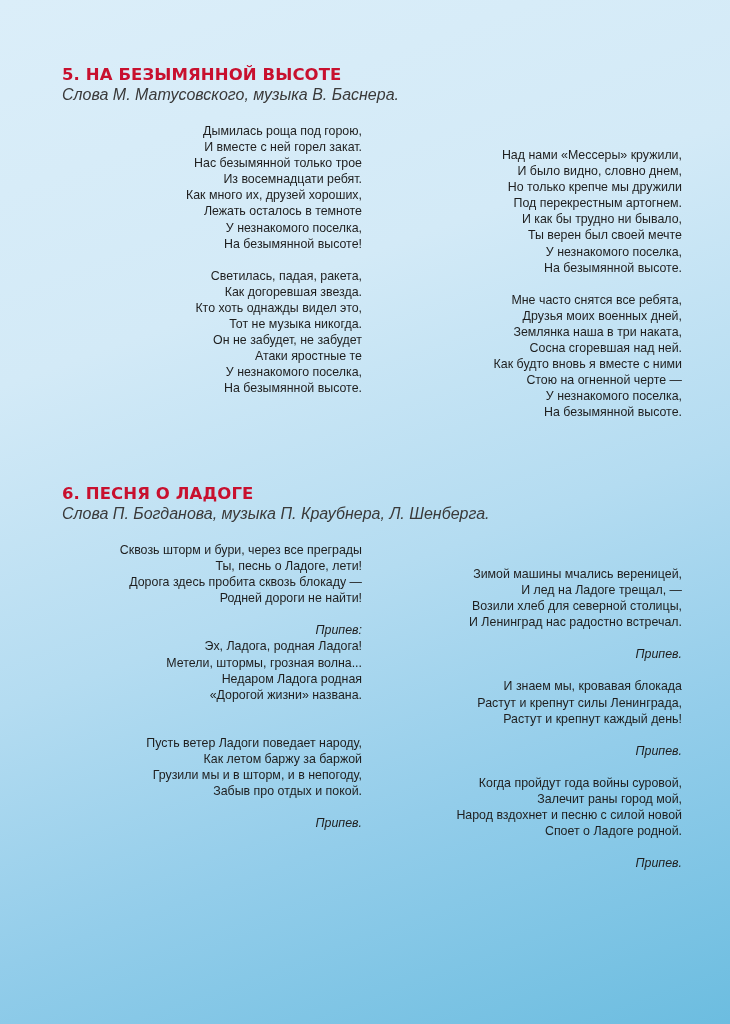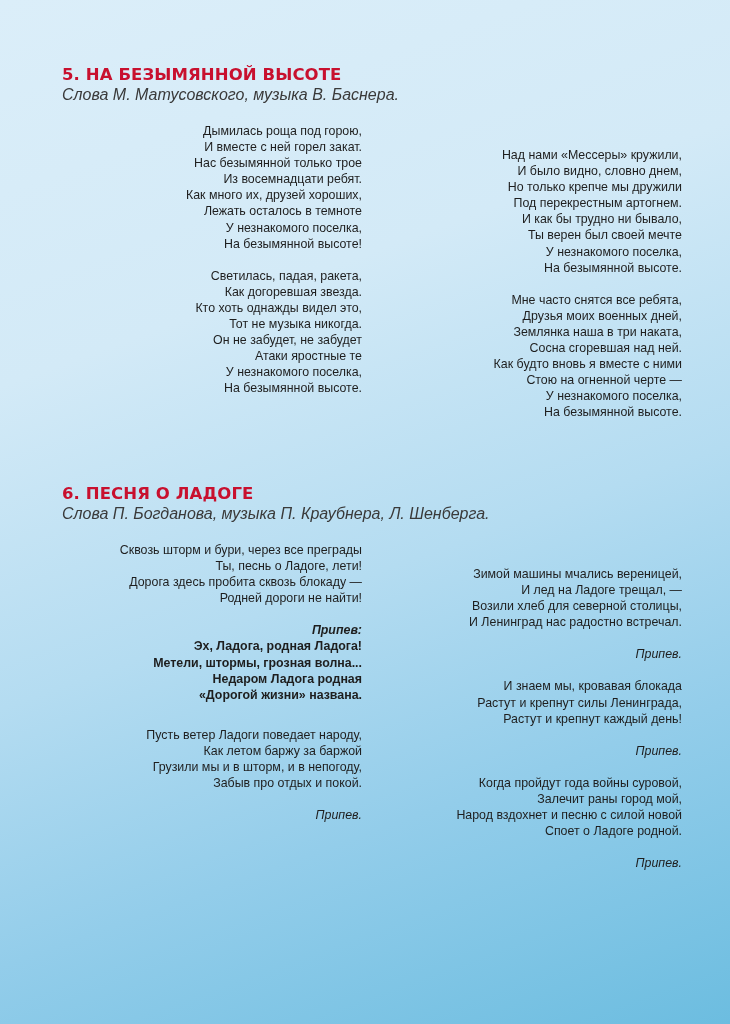--- a/index.html
+++ b/index.html
@@ -123,21 +123,21 @@
   <h2 class="song-title">6. ПЕСНЯ О ЛАДОГЕ</h2>
   <p class="song-credits">Слова П. Богданова, музыка П. Краубнера, Л. Шенберга.</p>
   <div class="columns">
     <div class="col col-left">
       <div class="stanza">
         <span class="line">Сквозь шторм и бури, через все преграды</span>
         <span class="line">Ты, песнь о Ладоге, лети!</span>
         <span class="line">Дорога здесь пробита сквозь блокаду —</span>
         <span class="line">Родней дороги не найти!</span>
       </div>
-      <div class="stanza" style="margin-bottom: 24px; font-weight: bold;">
+      <div class="stanza" style="margin-bottom: 32px;">
         <span class="line italic">Припев:</span>
         <span class="line">Эх, Ладога, родная Ладога!</span>
         <span class="line">Метели, штормы, грозная волна...</span>
         <span class="line">Недаром Ладога родная</span>
         <span class="line">«Дорогой жизни» названа.</span>
       </div>
       <div class="stanza">
         <span class="line">Пусть ветер Ладоги поведает народу,</span>
         <span class="line">Как летом баржу за баржой</span>
         <span class="line">Грузили мы и в шторм, и в непогоду,</span>

